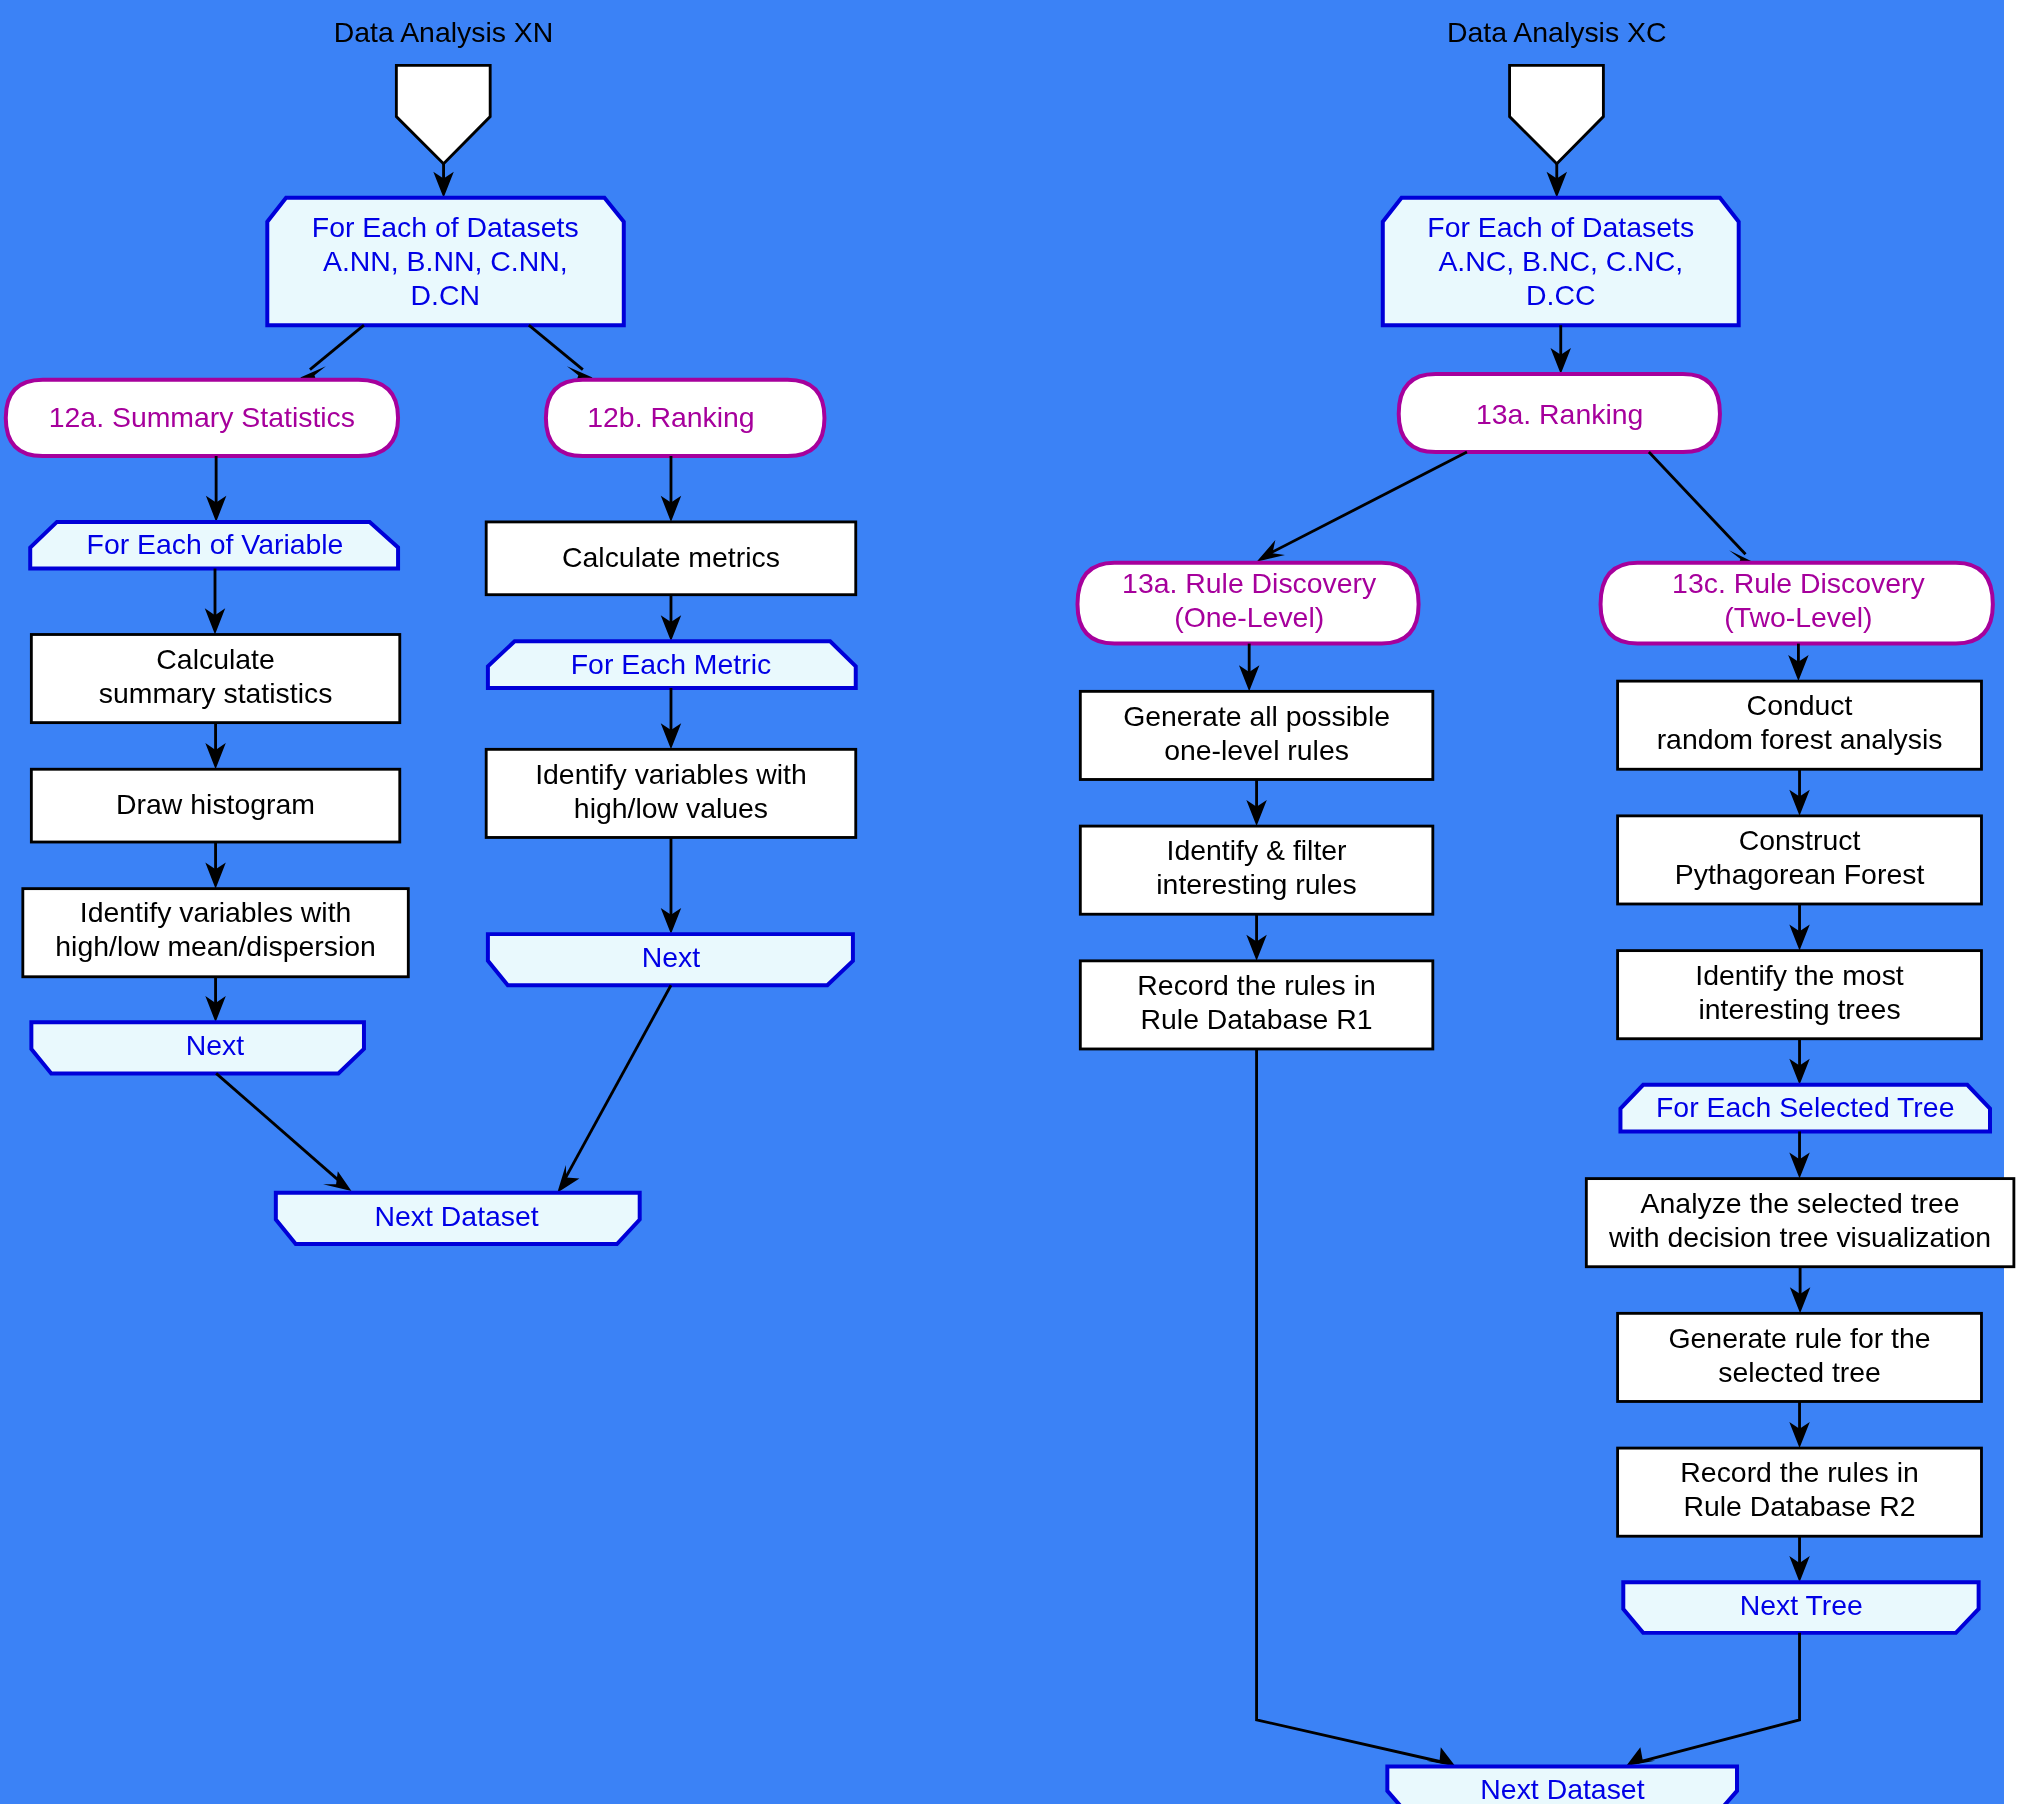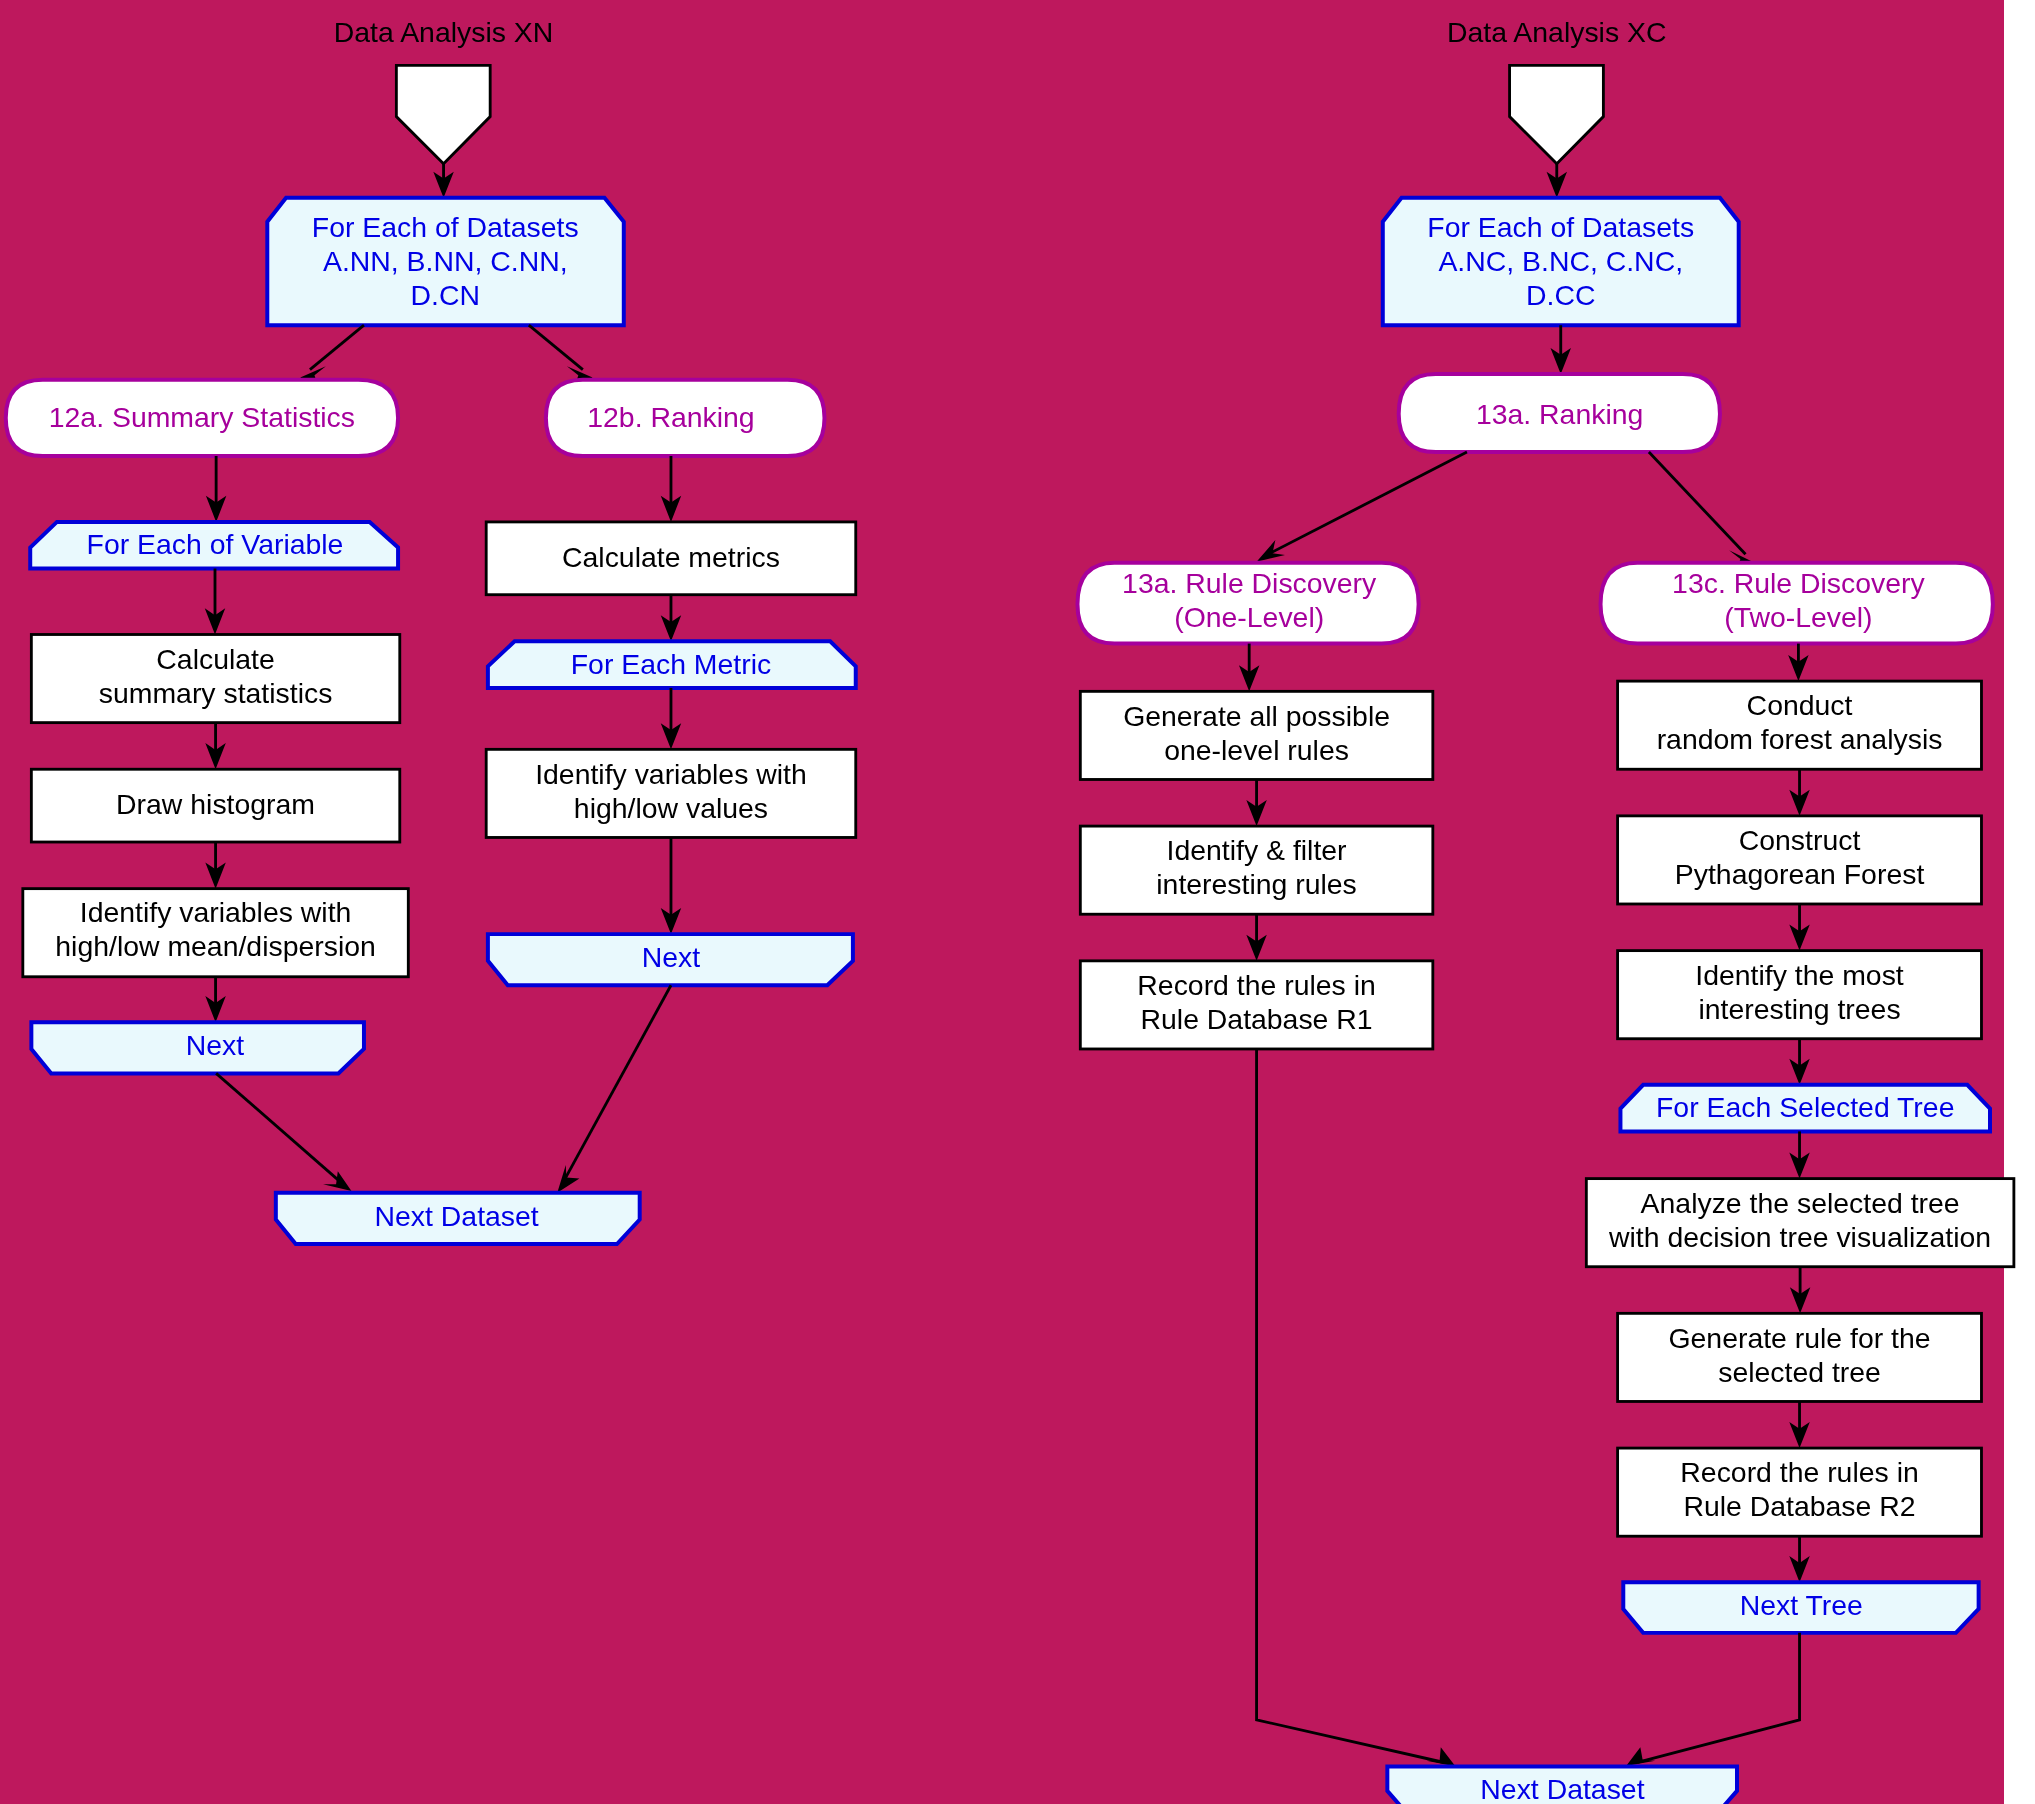--- a/index.html
+++ b/index.html
@@ -4,21 +4,21 @@
 <style>
   html, body {
     margin: 0;
     padding: 0;
     background: #ffffff;
   }
   #stage {
     position: relative;
     width: 2004px;
     height: 1804px;
-    background: #be185d;
+    background: #3b82f6;
     font-family: "Liberation Sans", sans-serif;
   }
   svg.flow {
     position: absolute;
     top: 0; left: 0;
     width: 2035px;
     height: 1804px;
     display: block;
   }
   

